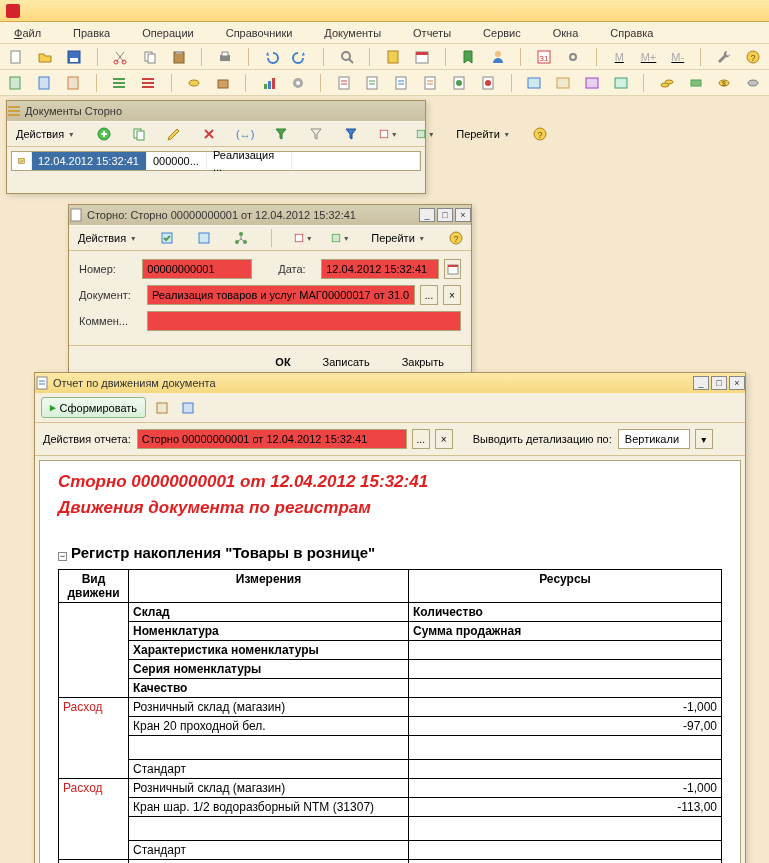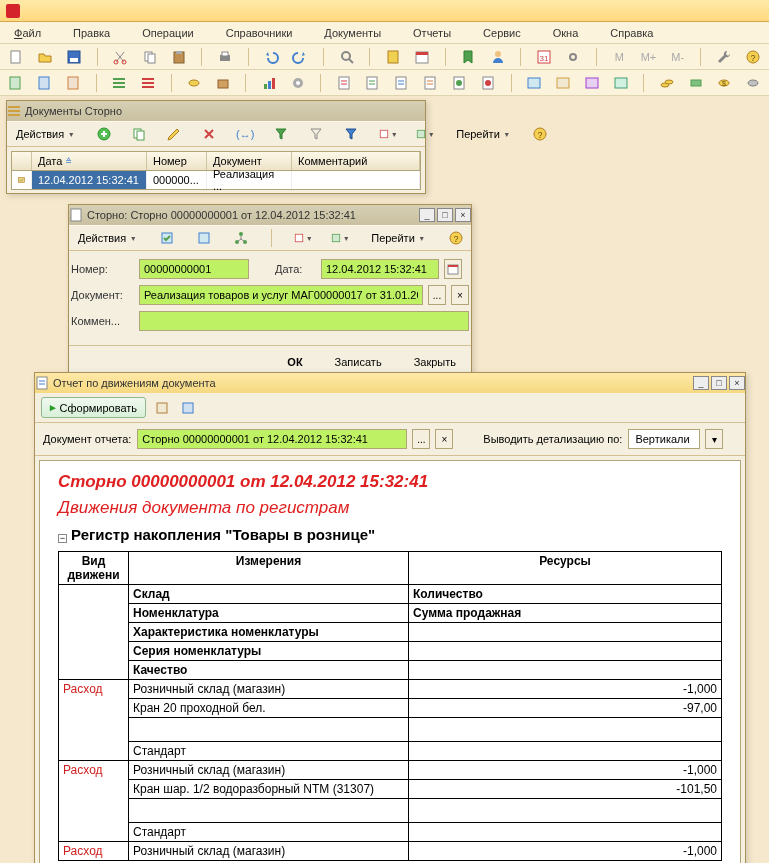--- a/index.html
+++ b/index.html
@@ -44,20 +44,21 @@
 }
 .menu-item u { text-decoration: underline; }
 .toolbar-row {
   background: #fcf3dc;
   height: 26px;
   display: flex;
   align-items: center;
   padding: 2px 6px;
   gap: 10px;
   border-bottom: 1px solid #e0d3b0;
+  text-decoration: underline;
 }
 .toolbar-row + .toolbar-row { border-top: none; }
 .tb-btn {
   width: 20px; height: 20px;
   display: inline-flex;
   align-items: center;
   justify-content: center;
   cursor: pointer;
   border: 1px solid transparent;
   border-radius: 2px;
@@ -160,52 +161,52 @@
   color: #fff;
 }
 .grid-cell {
   padding: 2px 6px;
   border-right: 1px solid #eee;
   font-size: 11px;
   display: flex;
   align-items: center;
 }
 .form-body {
-  padding: 8px 2px;
+  padding: 8px 10px;
   background: #f5efdf;
 }
 .form-row {
   display: flex;
   align-items: center;
   margin-bottom: 6px;
   gap: 6px;
 }
 .form-label { width: 62px; font-size: 11px; color: #333; }
 .form-input {
-  background: #bef264;
+  background: #ef4444;
   border: 1px solid #b0a478;
   height: 20px;
   padding: 2px 4px;
   font-size: 11px;
   font-family: inherit;
 }
 .input-btn {
   width: 18px; height: 20px;
   border: 1px solid #b0a478;
   background: #f5efdf;
   display: inline-flex;
   align-items: center;
   justify-content: center;
   cursor: pointer;
   font-size: 10px;
   margin-left: -1px;
 }
 .dialog-buttons {
   border-top: 1px solid #d4c090;
-  padding: 6px 4px;
+  padding: 6px 16px;
   display: flex;
   justify-content: flex-end;
   gap: 10px;
   background: #f5efdf;
 }
 .dlg-btn {
   padding: 3px 10px;
   cursor: pointer;
   font-size: 11px;
   border: 1px solid transparent;
@@ -252,23 +253,23 @@
   color: #e02020;
   font-style: italic;
   font-weight: bold;
   font-size: 17px;
   line-height: 1.35;
   margin-bottom: 4px;
 }
 .report-subtitle {
   color: #e02020;
   font-style: italic;
-  font-weight: normal;
+  font-weight: bold;
   font-size: 17px;
-  margin-bottom: 8px;
+  margin-bottom: 26px;
 }
 .register-title {
   font-weight: bold;
   font-size: 15px;
   margin-bottom: 8px;
 }
 .data-table {
   border-collapse: collapse;
   width: 100%;
   font-size: 12px;
@@ -644,30 +645,20 @@
         </span>
       <span class="actions-btn dropdown-arrow">Перейти</span>
       <span class="tb-btn">
           <svg class="ico" viewBox="0 0 16 16">
             <circle cx="8" cy="8" r="6" fill="#f5d050" stroke="#b08020"></circle>
             <text x="8" y="12" font-size="9" text-anchor="middle" fill="#705010">?</text>
           </svg>
         </span>
     </div>
     <div class="grid">
-      <div class="grid-header">
-        <div class="grid-col" style="width:20px;"></div>
-        <div class="grid-col" style="width:115px;">
-            <span>Дата</span>
-            <span style="color:#4080d0;font-size:8px;">≙</span>
-          </div>
-        <div class="grid-col" style="width:60px;">Номер</div>
-        <div class="grid-col" style="width:85px;">Документ</div>
-        <div class="grid-col" style="flex:1;">Комментарий</div>
-      </div>
       <div class="grid-row selected">
         <div class="grid-cell" style="width:20px;">
             <svg width="12" height="12" viewBox="0 0 12 12">
               <rect x="1" y="2" width="10" height="8" fill="#f0d080" stroke="#b08020"></rect>
               <path d="M3 6l2 2 4-4" stroke="#50a050" fill="none"></path>
             </svg>
           </div>
         <div class="grid-cell sel-hl" style="width:115px;">12.04.2012 15:32:41</div>
         <div class="grid-cell" style="width:60px;">000000...</div>
         <div class="grid-cell" style="width:85px;">Реализация ...</div>
@@ -786,25 +777,25 @@
             <rect x="3" y="3" width="10" height="10" fill="#f0e8d0" stroke="#b08040"></rect>
           </svg>
         </span>
       <span class="tb-btn">
           <svg class="ico" viewBox="0 0 16 16">
             <rect x="3" y="3" width="10" height="10" fill="#d0e0f0" stroke="#4080d0"></rect>
           </svg>
         </span>
     </div>
     <div class="report-params">
-      <span>Документ отчета:</span>
+      <span>Действия отчета:</span>
       <input class="form-input" style="width: 270px;" value="Сторно 00000000001 от 12.04.2012 15:32:41">
       <span class="input-btn">...</span>
       <span class="input-btn">×</span>
-      <span style="margin-left:24px;">Выводить детализацию по:</span>
+      <span style="margin-left:14px;">Выводить детализацию по:</span>
       <span class="select-wrap">
         <span class="val">Вертикали</span>
       </span>
       <span class="input-btn">▾</span>
     </div>
     <div class="report-area">
       <div class="report-title">Сторно 00000000001 от 12.04.2012 15:32:41</div>
       <div class="report-subtitle">Движения документа по регистрам</div>
       <div style="display:flex;align-items:center;">
         <span class="tree-toggle">−</span>
@@ -857,21 +848,21 @@
               <td></td>
             </tr>
 
         <tr>
               <td class="expense" rowspan="4">Расход</td>
               <td>Розничный склад (магазин)</td>
               <td class="num-cell">-1,000</td>
             </tr>
         <tr>
               <td>Кран шар. 1/2 водоразборный NTM (31307)</td>
-              <td class="num-cell">-101,50</td>
+              <td class="num-cell">-113,00</td>
             </tr>
         <tr>
               <td style="height:24px"></td>
               <td></td>
             </tr>
         <tr>
               <td>Стандарт</td>
               <td></td>
             </tr>
 

